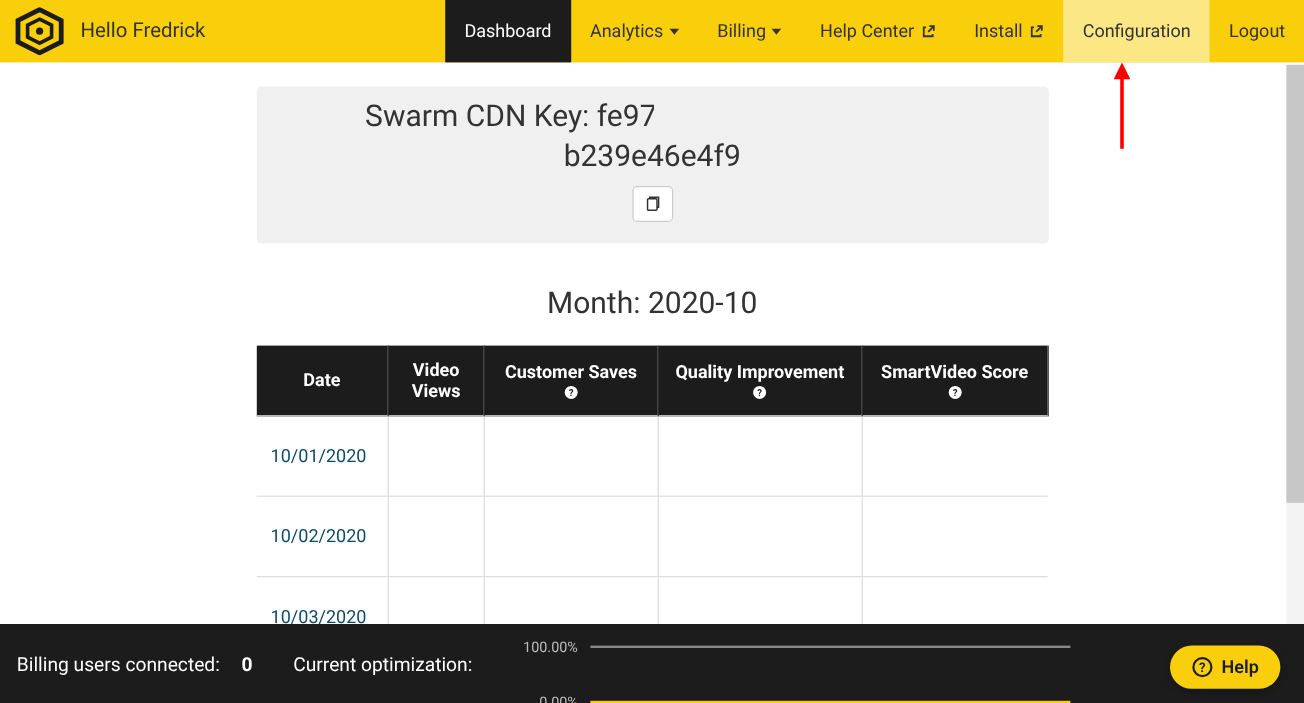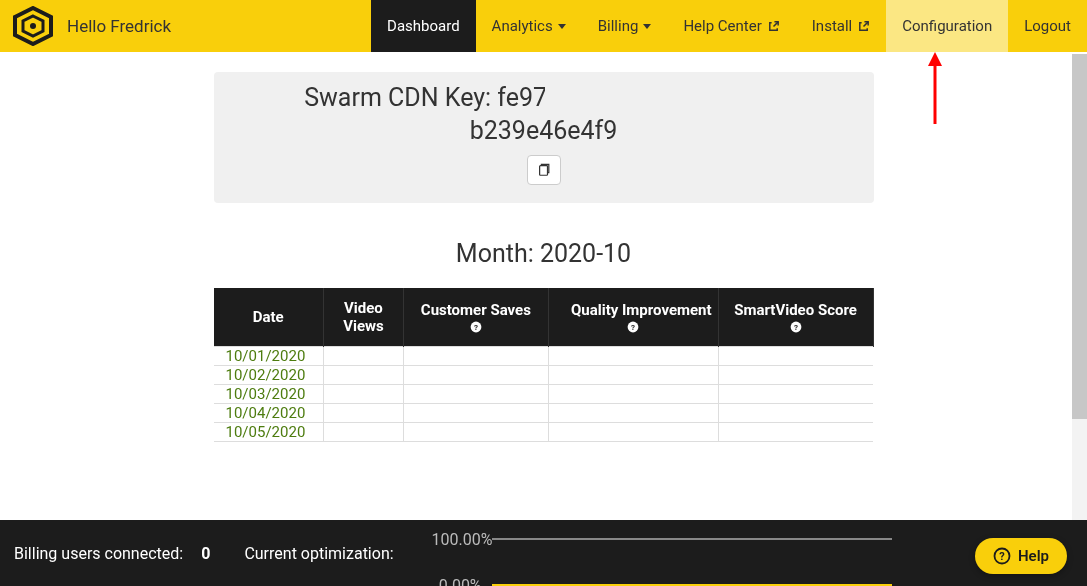--- a/index.html
+++ b/index.html
@@ -31,36 +31,36 @@
     .table-wrap { width: 660px; margin-top: 20px; }
     .pager-row { display: flex; justify-content: space-between; margin-bottom: 0; }
     .pager-btn { background: #eee; border: none; padding: 8px 14px; font-size: 14px; color: #555; cursor: pointer; display: flex; align-items: center; gap: 6px; border-radius: 3px 3px 0 0; }
     .chev { display: inline-block; }
 
     table { width: 100%; border-collapse: collapse; }
     thead { background: #1c1c1c; color: #fff; }
     thead th { font-size: 15px; font-weight: bold; padding: 10px 6px; text-align: center; border-right: 1px solid #333; }
     thead th:first-child { text-align: center; padding: 20px 20px; border-bottom: none;}
     thead .help-icon { display: block; margin: 2px auto 0 auto; }
-    tbody td { font-size: 15px; color: #4d7c0f; padding: 0 12px; border: 1px solid #ddd; }
+    tbody td { font-size: 15px; color: #0c4a6e; padding: 24px 12px; border: 1px solid #ddd; }
     tbody tr td:first-child { border-left: none; }
     tbody tr td:last-child { border-right: none; }
     .col-date { width: 110px; }
     .col-views { width: 80px; }
     .col-saves { width: 145px; }
-    .col-quality { width: 170px; text-align: right; }
+    .col-quality { width: 170px; }
     .col-score { width: 155px; }
 
     
     .footer { position: absolute; bottom: 0; left: 0; right: 0; height: 66px; background: #1c1c1c; color: #fff; display: flex; align-items: center; padding: 0 14px; font-size: 16px; }
     .footer .metric-label { margin-right: 18px; }
     .footer .metric-value { margin-right: 34px; font-weight: bold; }
     .bars-area { flex: 1; position: relative; height: 100%; margin-left: 20px; }
     .bar-row { display: flex; align-items: center; height: 22px; }
-    .bar-label { font-size: 16px; color: #bbb; width: 50px; text-align: right; margin-right: 10px; }
+    .bar-label { font-size: 12px; color: #bbb; width: 50px; text-align: right; margin-right: 10px; }
     .bar-line { height: 2px; width: 400px; }
     .bars-inner { position: absolute; top: 8px; left: 0; display: flex; flex-direction: column; gap: 24px; }
 
     .help-pill { position: absolute; right: 20px; bottom: 12px; background: #f9cf0b; color: #1c1c1c; border-radius: 999px; padding: 9px 18px; display: flex; align-items: center; gap: 7px; font-size: 15px; font-weight: 600; cursor: pointer; box-shadow: 0 2px 6px rgba(0,0,0,.3); }
 
     
     .scrollbar-vert { position: absolute; top: 54px; right: 0; width: 15px; height: 470px; background: #f3f3f3; }
     .scrollbar-thumb { position: absolute; top: 0; width: 15px; height: 365px; background: #c7c7c7; border-radius: 0; }
   </style>
 </head>

